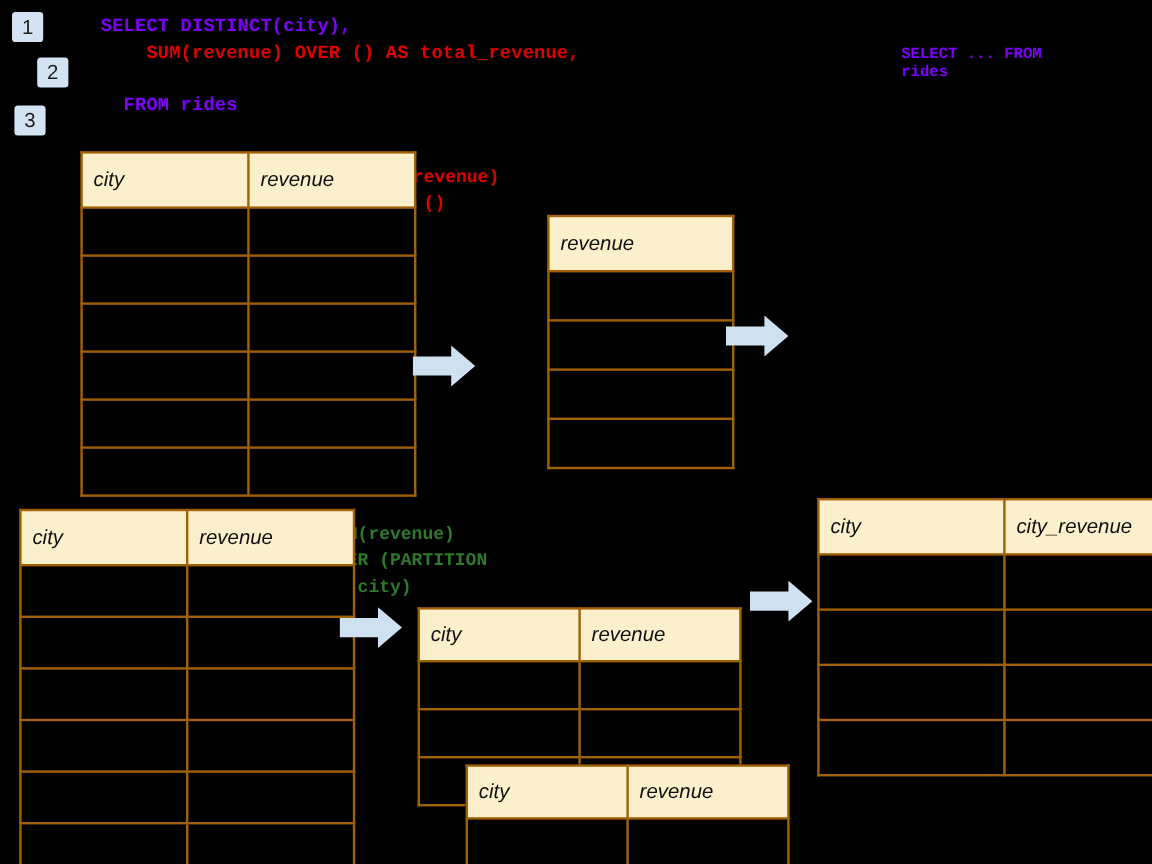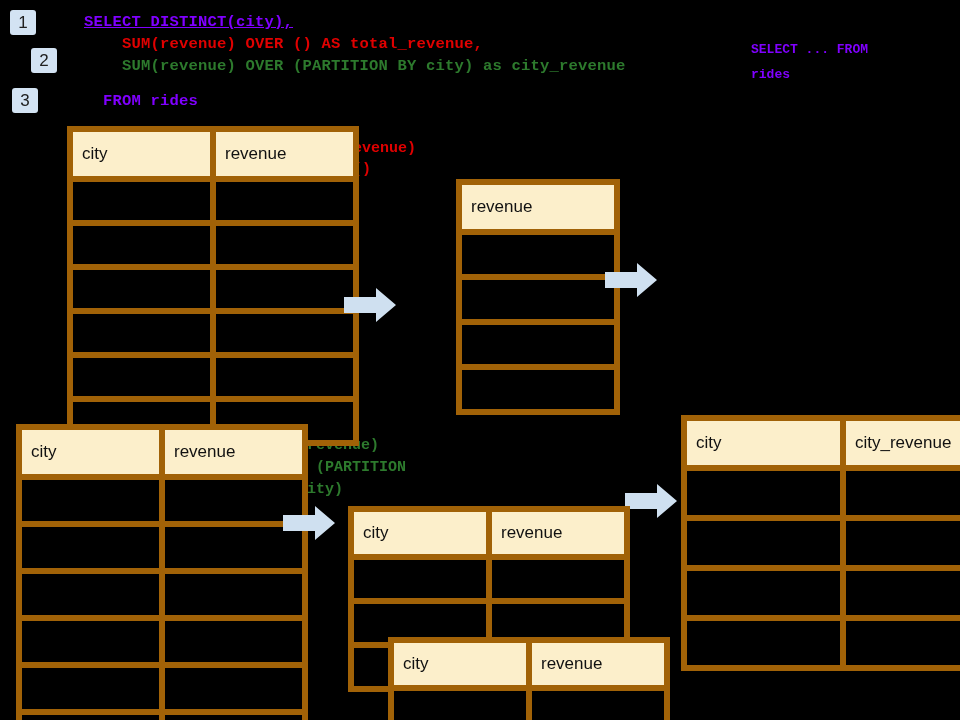--- a/index.html
+++ b/index.html
@@ -46,37 +46,38 @@
   .sql-purple { color: #8000ff; }
   .sql-red    { color: #e00000; text-align: right; }
   .sql-green  { color: #2d7a2d; }
 
   .note {
     position: absolute;
     font-family: "Liberation Mono", "DejaVu Sans Mono", monospace;
     font-size: 13px;
     font-weight: bold;
     white-space: pre;
-    line-height: 25px;
+    line-height: 15px;
   }
   .note-purple { color: #8000ff; }
   .note-red    { color: #e00000; font-size: 15px; line-height: 21px; }
   .note-green  { color: #2d7a2d; font-size: 15px; line-height: 22px; }
 
   
   .tbl {
     position: absolute;
     border-collapse: collapse;
     table-layout: fixed;
     background: #000;
   }
   .tbl td {
-    border: 6px solid #a16207;
+    border: 2px solid #a16207;
     padding: 0;
     background: #000000;
+    font-style: italic;
   }
   .tbl td.hdr {
     background: #fcefcb;
     color: #111111;
     font-family: "Liberation Sans", sans-serif;
     font-size: 17px;
     padding: 6px 9px;
     vertical-align: middle;
     white-space: nowrap;
   }
@@ -94,24 +95,23 @@
   <div class="badge" style="left:10px; top:10px;">
     <span>1</span>
   </div>
   <div class="badge" style="left:31px; top:48px;">
     <span>2</span>
   </div>
   <div class="badge" style="left:12px; top:88px;">
     <span>3</span>
   </div>
 
-  <div class="sql sql-purple" style="left:84px; top:12px;text-decoration:underline;">SELECT DISTINCT(city),</div>
+  <div class="sql sql-purple" style="left:84px; top:12px;">SELECT DISTINCT(city),</div>
   <div class="sql sql-red" style="left:84px; top:34px;">    SUM(revenue) OVER () AS total_revenue,</div>
-  <div class="sql sql-green" style="left:84px; top:56px;">    SUM(revenue) OVER (PARTITION BY city) as city_revenue</div>
-  <div class="sql sql-purple" style="left:84px; top:91px;">  FROM rides</div>
+  <div class="sql sql-purple" style="left:84px; top:78px;">  FROM rides</div>
 
   <div class="note note-purple" style="left:751px; top:37px;">SELECT ... FROM
 rides</div>
 
   <div class="note note-red" style="left:308px; top:138px;">SUM(revenue)
 OVER ()</div>
 
   <div class="note note-green" style="left:271px; top:435px;">SUM(revenue)
 OVER (PARTITION
 BY city)</div>

